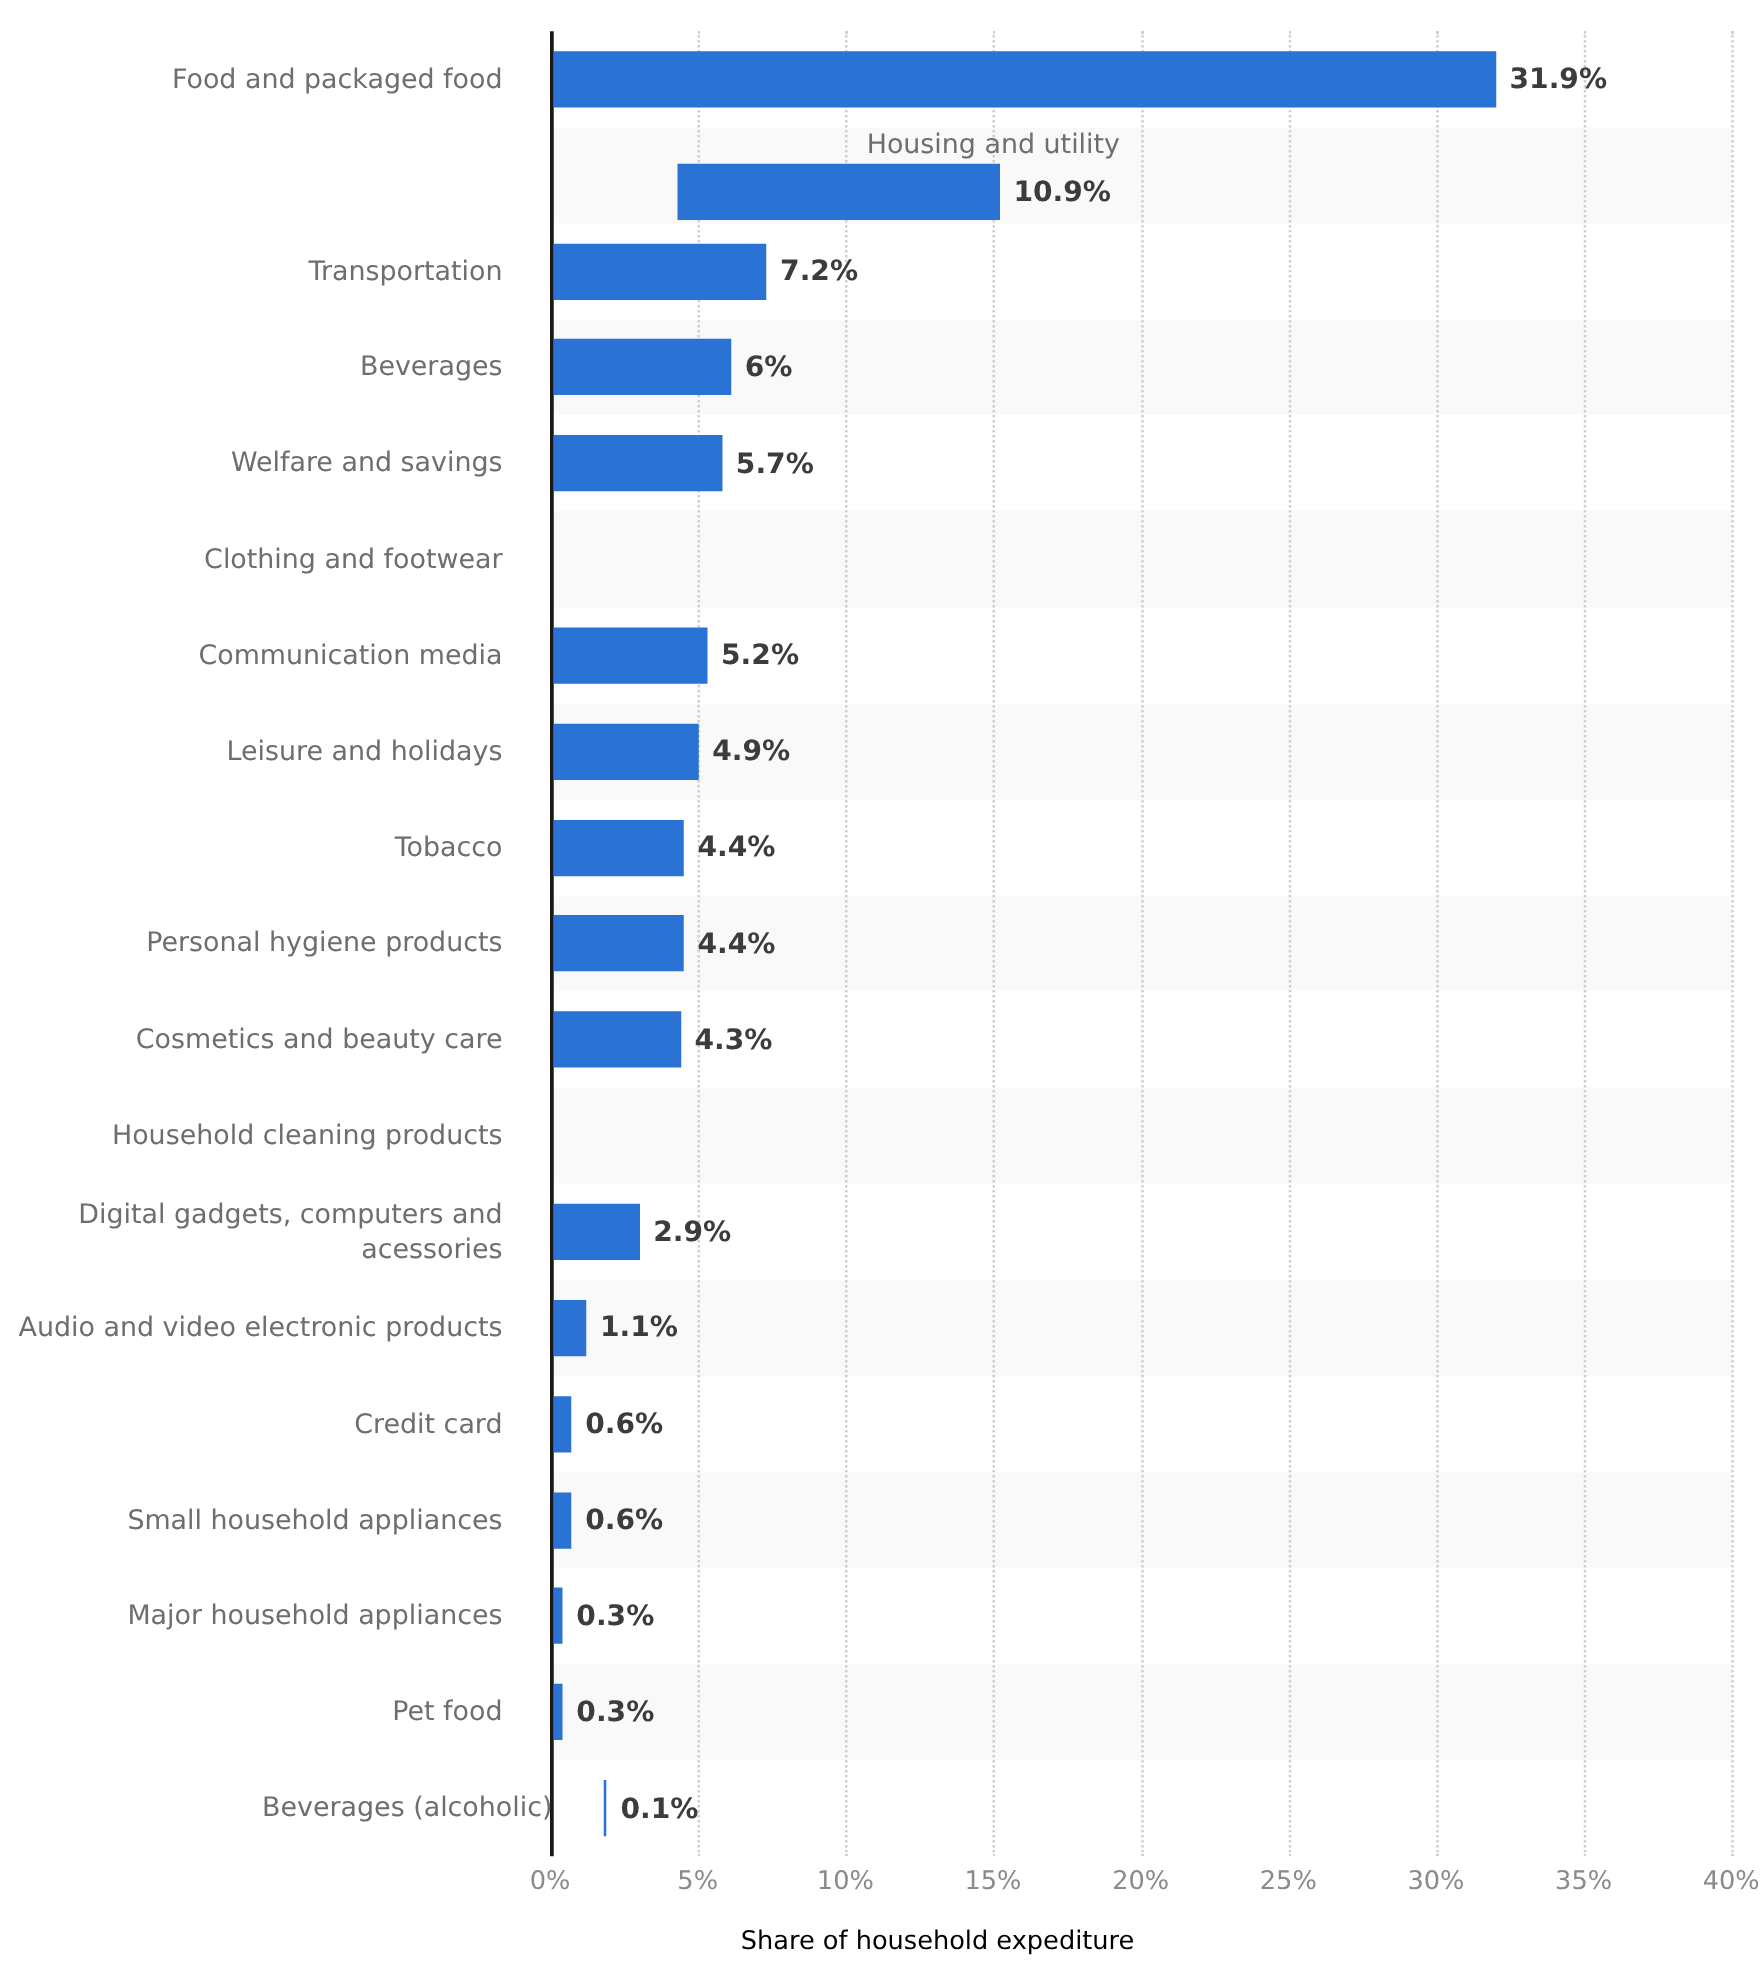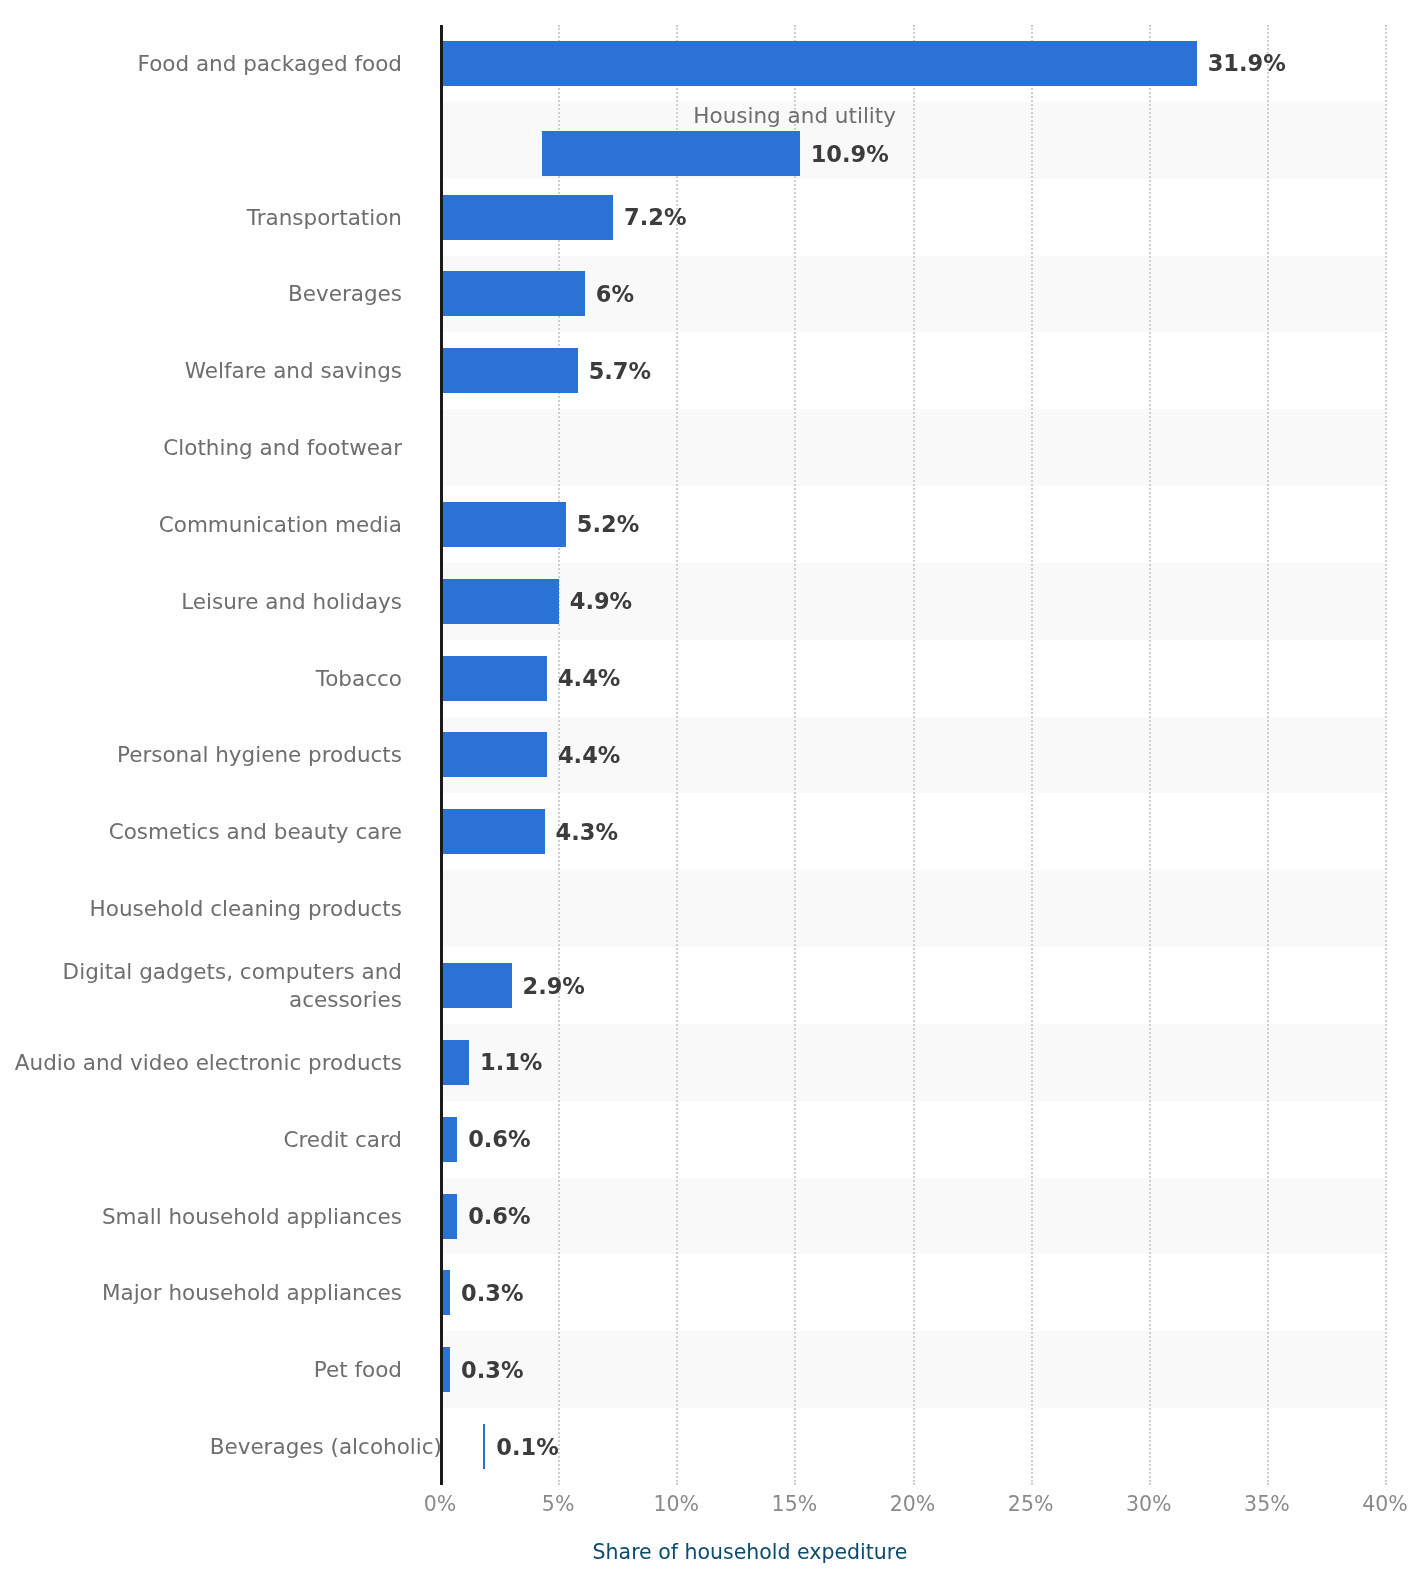--- a/index.html
+++ b/index.html
@@ -119,21 +119,21 @@
     white-space: nowrap;
     font-family: "DejaVu Sans", sans-serif;
   }
 
   .x-axis-title {
     position: absolute;
     left: 0;
     top: 1540px;
     width: 1408px;
     text-align: center;
-    color: #0c4a6e;
+    color: #000000;
     font-size: 20.5px;
     font-family: "DejaVu Sans", sans-serif;
   }
   
   .x-axis-title > span {
     display: inline-block;
     transform: translateX(46px);
   }
 </style>
 </head>

